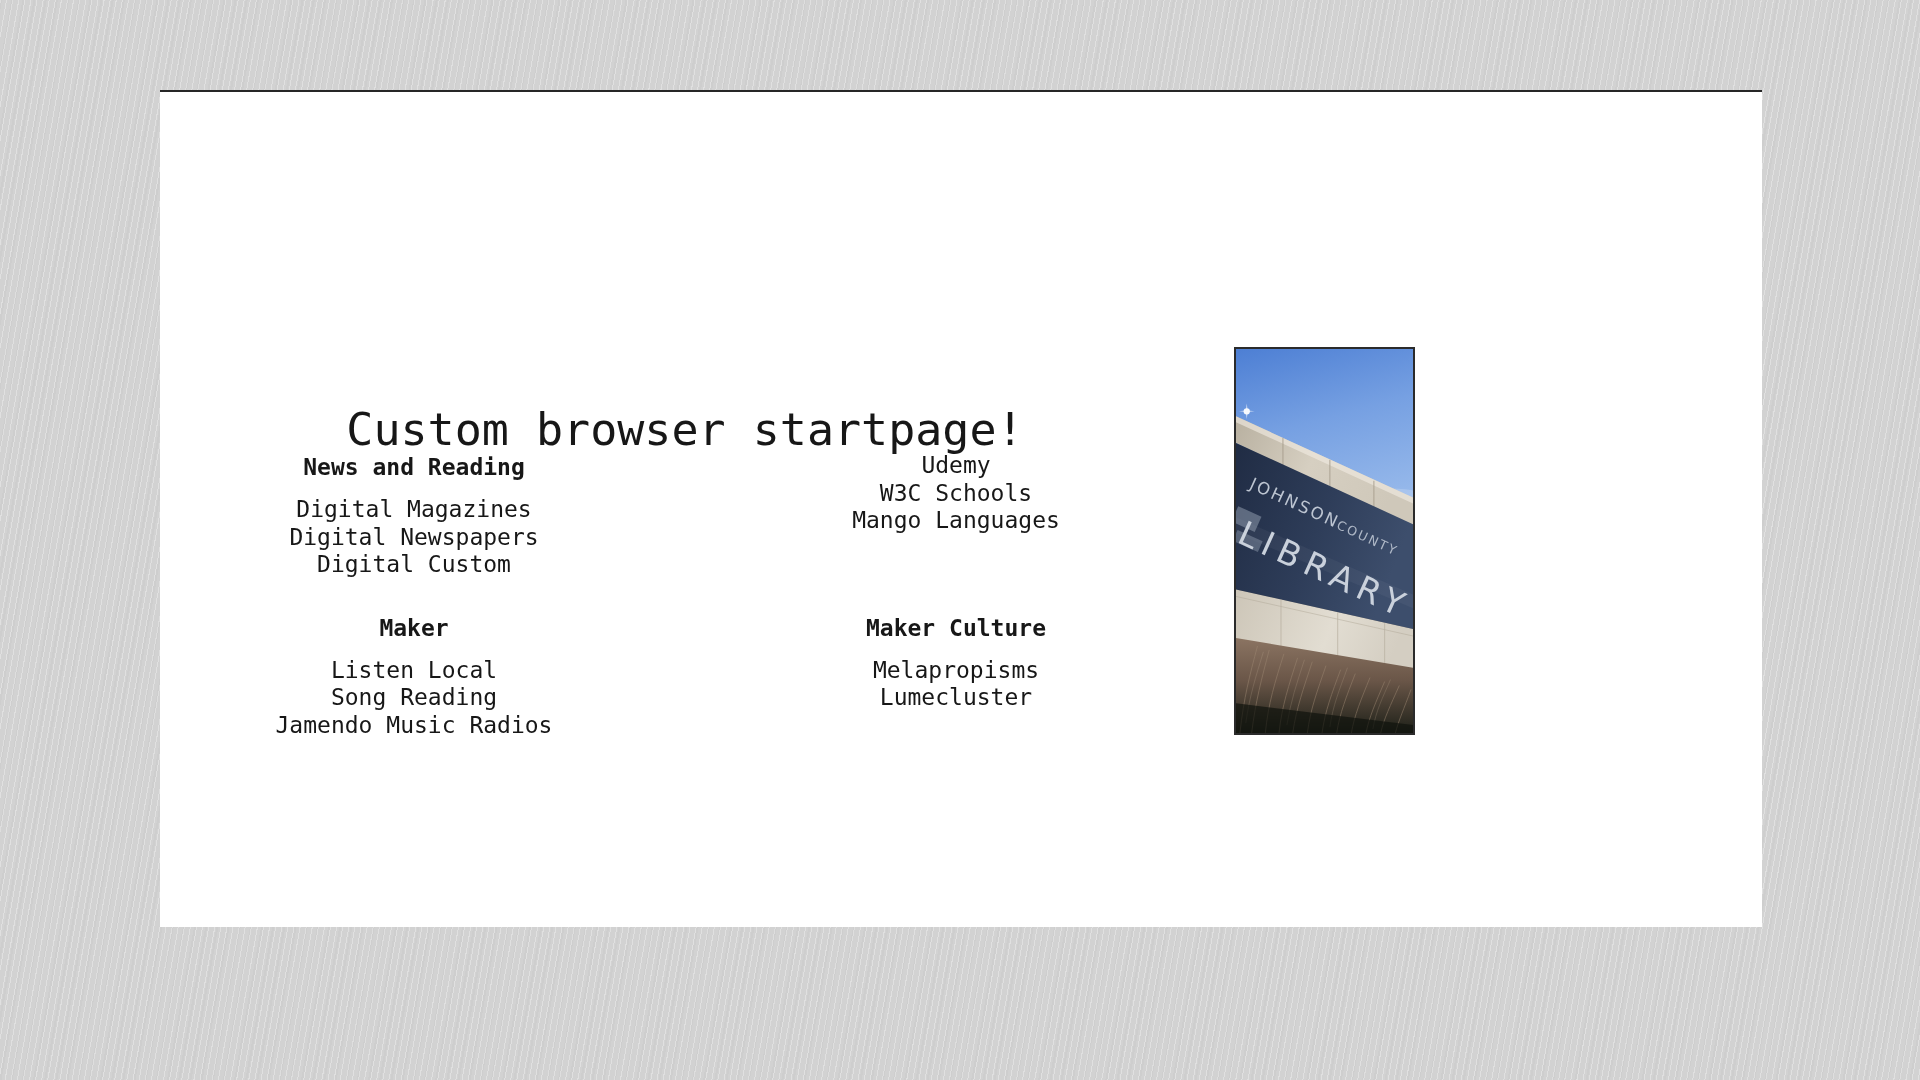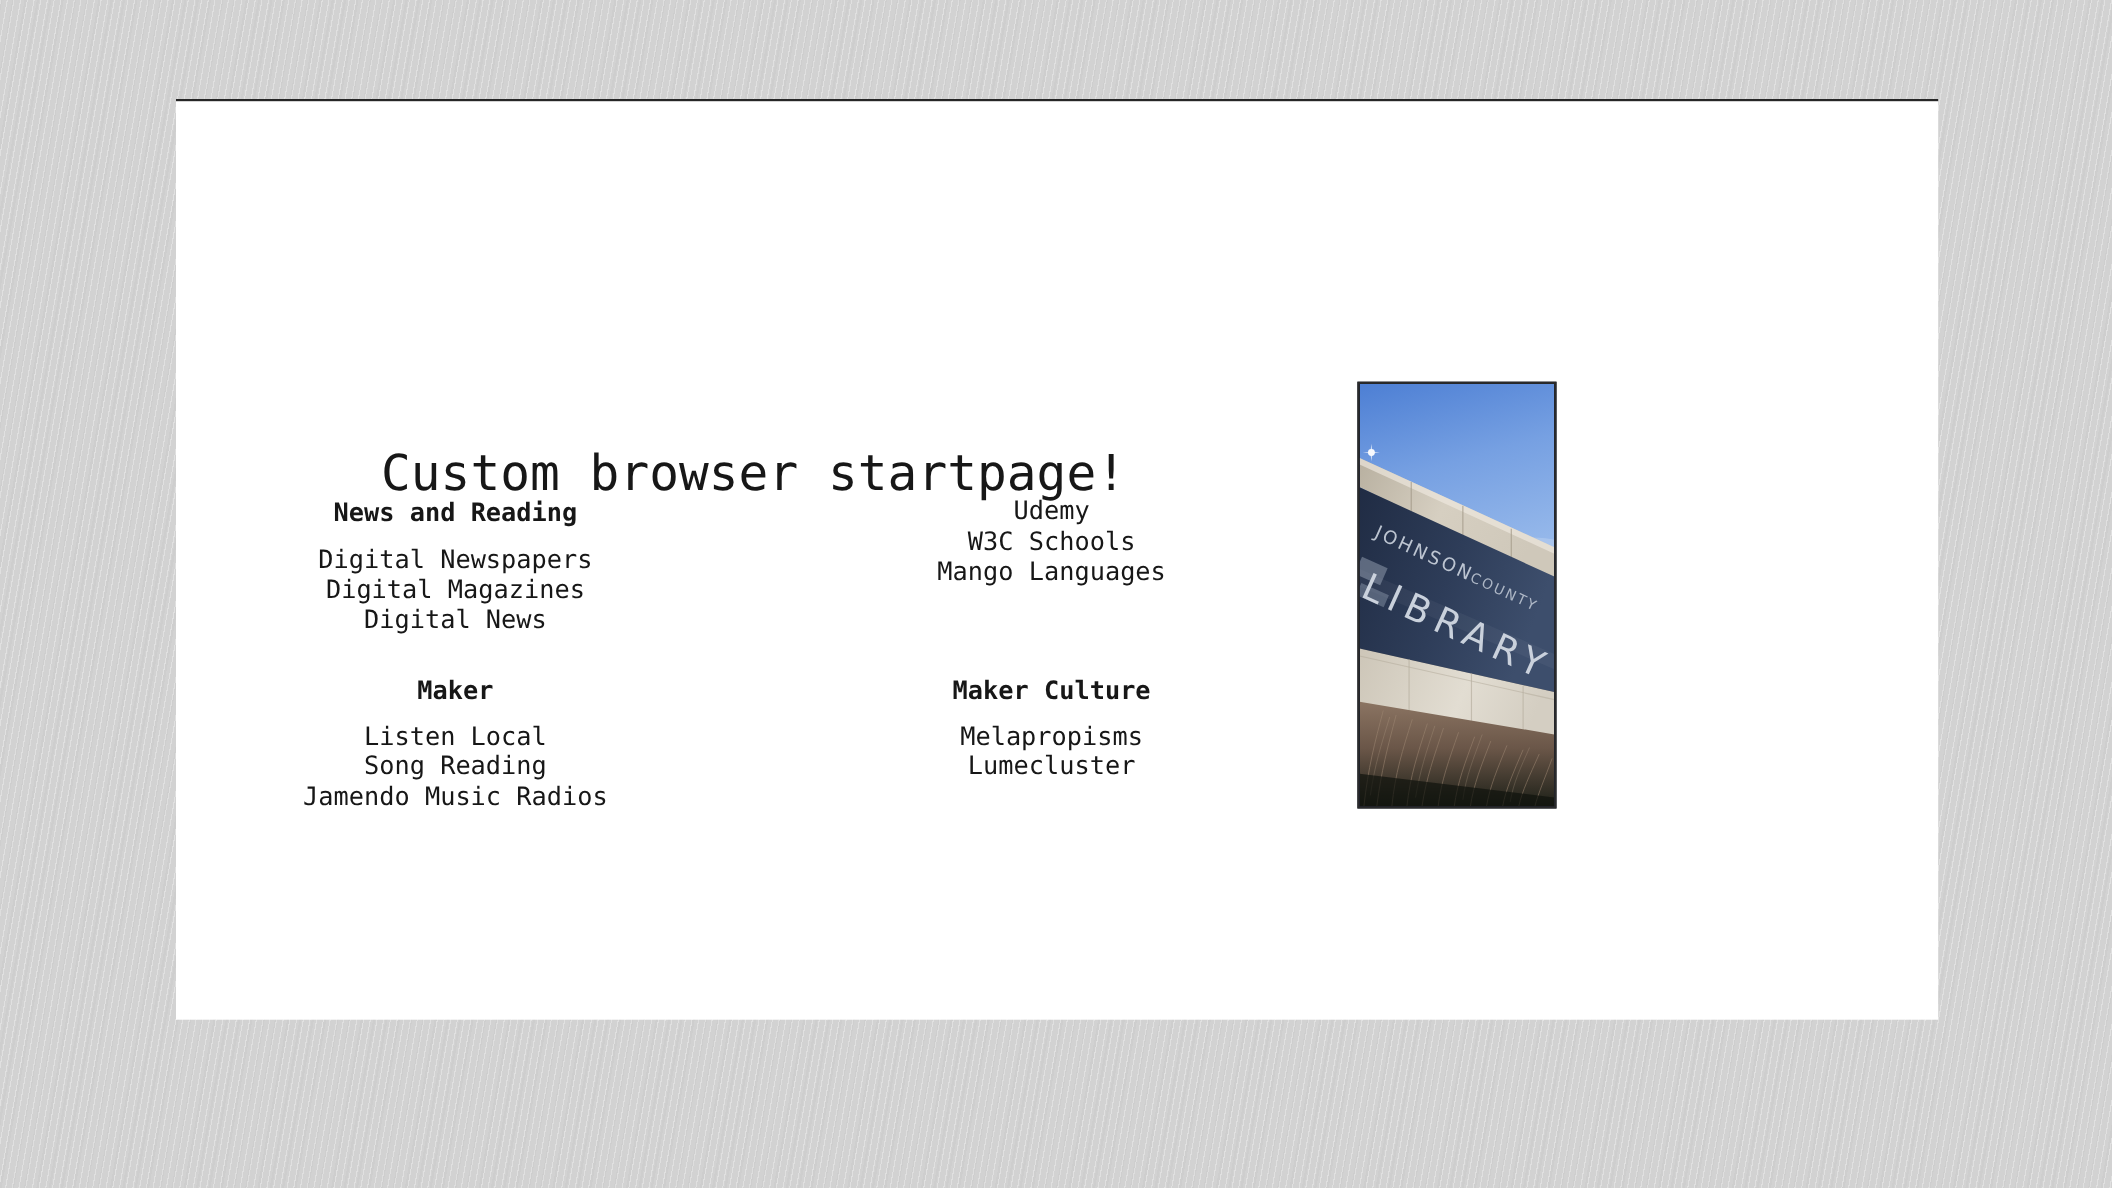--- a/index.html
+++ b/index.html
@@ -128,23 +128,23 @@
 <div id="page-surface">
   <div id="content-wrap">
 
     <h1 id="startpage-title">Custom browser startpage!</h1>
 
     <div id="link-grid">
 
       <div class="link-group">
         <div class="group-heading">News and Reading</div>
         <ul class="group-links">
+          <li><a href="#">Digital Magazines</a></li>
           <li><a href="#">Digital Newspapers</a></li>
-          <li><a href="#">Digital Magazines</a></li>
-          <li><a href="#">Digital News</a></li>
+          <li><a href="#">Digital Custom</a></li>
         </ul>
       </div>
 
       <div class="link-group">
         <ul class="group-links">
           <li><a href="#">Udemy</a></li>
           <li><a href="#">W3C Schools</a></li>
           <li><a href="#">Mango Languages</a></li>
         </ul>
       </div>

